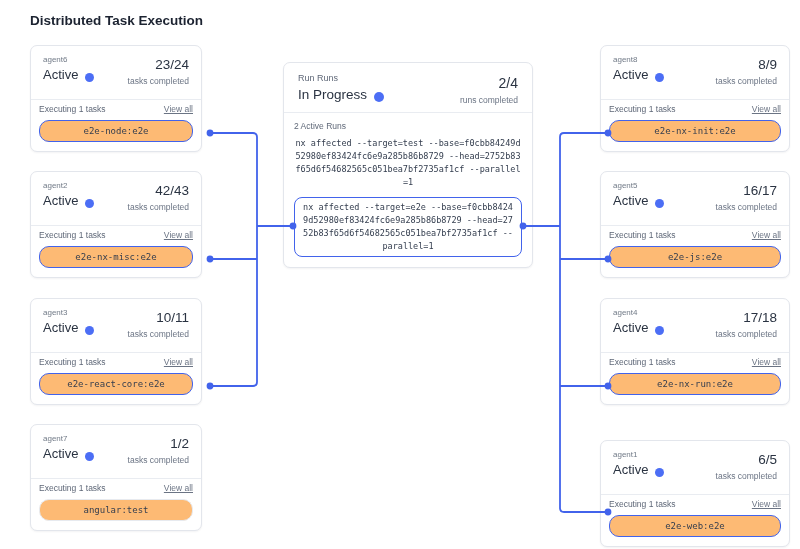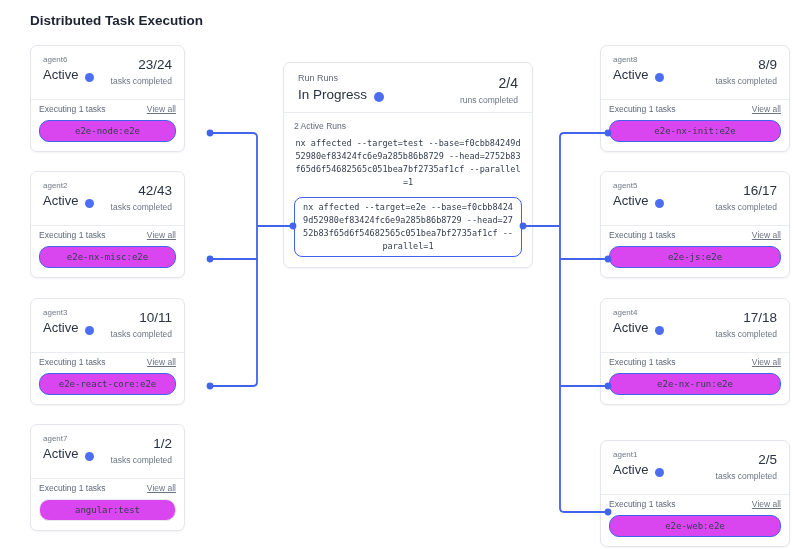--- a/index.html
+++ b/index.html
@@ -8,35 +8,35 @@
   body {
     width:800px; height:549px; position:relative; overflow:hidden;
     background:#fff; font-family:"Liberation Sans", sans-serif; color:var(--dark);
   }
   .page-title { position:absolute; left:30px; top:13px; font-size:13.5px; font-weight:700; color:#1c2331; }
 
   .card {
     position:absolute; background:#fff; border:1px solid var(--border); border-radius:7px;
     box-shadow:0 1px 2px rgba(16,24,40,.05);
   }
-  .agent-card { width:155px; height:107px; }
+  .agent-card { width:172px; height:107px; }
   .agent-top { display:flex; justify-content:space-between; padding:9px 12px 0; height:53px; }
   .agent-name { font-size:8px; color:#717a87; margin-bottom:3px; }
   .status-row { display:flex; align-items:flex-end; gap:7px; }
   .status-text { font-size:13px; color:var(--dark); }
   .status-dot { width:9px; height:9px; border-radius:50%; background:var(--dot); flex:0 0 auto; }
   .agent-right { text-align:right; }
   .count { font-size:13.5px; color:var(--dark); margin-top:2px; }
   .count-label { font-size:8.5px; color:var(--gray); margin-top:4px; }
   .agent-bottom { border-top:1px solid var(--divider); padding:3px 8px 0; }
   .exec-row { display:flex; justify-content:space-between; align-items:center; height:12px; }
   .exec-label { font-size:8.5px; color:#5f6878; }
   .view-all { font-size:8.5px; color:var(--gray); text-decoration:underline; cursor:pointer; }
   .pill {
-    margin-top:5px; height:22px; border:1.5px solid var(--blue); border-radius:10px; background:#d946ef;
+    margin-top:5px; height:22px; border:1.5px solid var(--blue); border-radius:10px; background:#fdba74;
     display:flex; align-items:center; justify-content:center;
     font-family:"DejaVu Sans Mono", monospace; font-size:9px; color:#333d4e; cursor:pointer;
   }
   .pill.plain { border:1px solid #e7eaef; cursor:default; }
 
   .run-card { left:283px; top:62px; width:250px; height:206px; }
   .rg-top { display:flex; justify-content:space-between; padding:10px 14px 0; height:49px; }
   .rg-label { font-size:9px; color:#5f6878; margin-bottom:4px; }
   .rg-status { font-size:13.5px; color:var(--dark); }
   .rg-dot { width:10px; height:10px; }
@@ -244,21 +244,21 @@
 <div class="card agent-card" style="left:600px;top:440px;width:190px">
   <div class="agent-top">
     <div>
       <div class="agent-name">agent1</div>
       <div class="status-row">
         <span class="status-text">Active</span>
         <span class="status-dot"></span>
       </div>
     </div>
     <div class="agent-right">
-      <div class="count">2/5</div>
+      <div class="count">6/5</div>
       <div class="count-label">tasks completed</div>
     </div>
   </div>
   <div class="agent-bottom">
     <div class="exec-row">
       <span class="exec-label">Executing 1 tasks</span>
       <a class="view-all">View all</a>
     </div>
     <div class="pill">e2e-web:e2e</div>
   </div>

